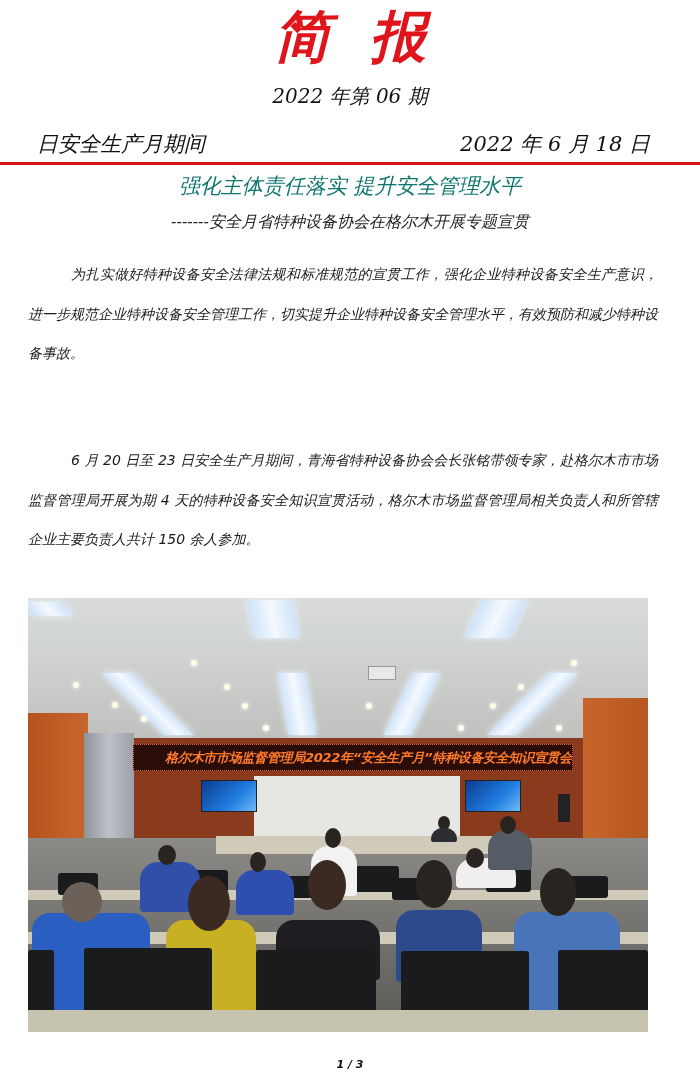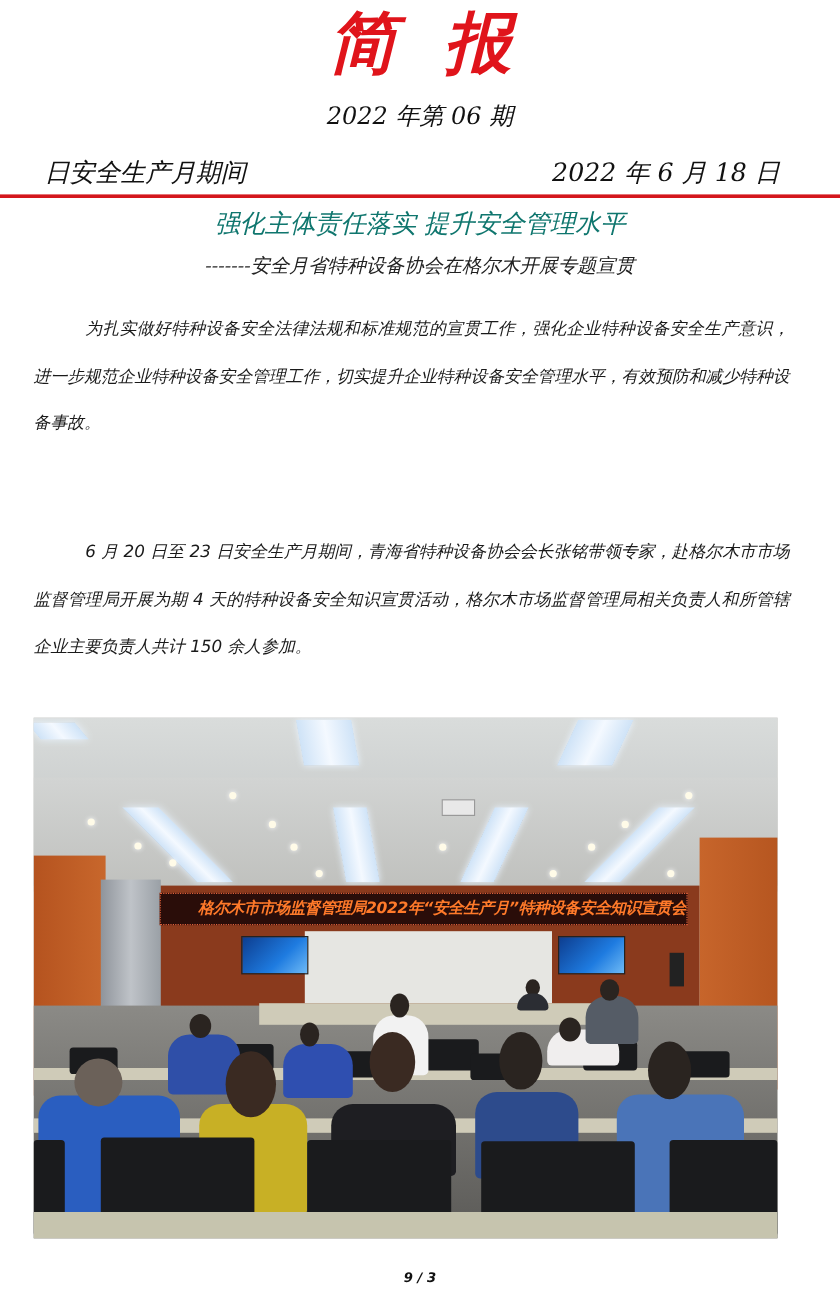--- a/index.html
+++ b/index.html
@@ -163,13 +163,13 @@
   <div class="head" style="left:512px;top:270px;width:36px;height:48px;"></div>
 
   <div class="chair" style="left:0;top:352px;width:26px;height:80px;"></div>
   <div class="chair" style="left:56px;top:350px;width:128px;height:82px;"></div>
   <div class="chair" style="left:228px;top:352px;width:120px;height:80px;"></div>
   <div class="chair" style="left:373px;top:353px;width:128px;height:79px;"></div>
   <div class="chair" style="left:530px;top:352px;width:90px;height:80px;"></div>
   <div class="desk" style="left:0;top:412px;width:620px;height:22px;background:#c6c4ae;"></div>
 </div>
 
-<div class="abs pageno">9 / 3</div>
+<div class="abs pageno">1 / 3</div>
 
 </body></html>

